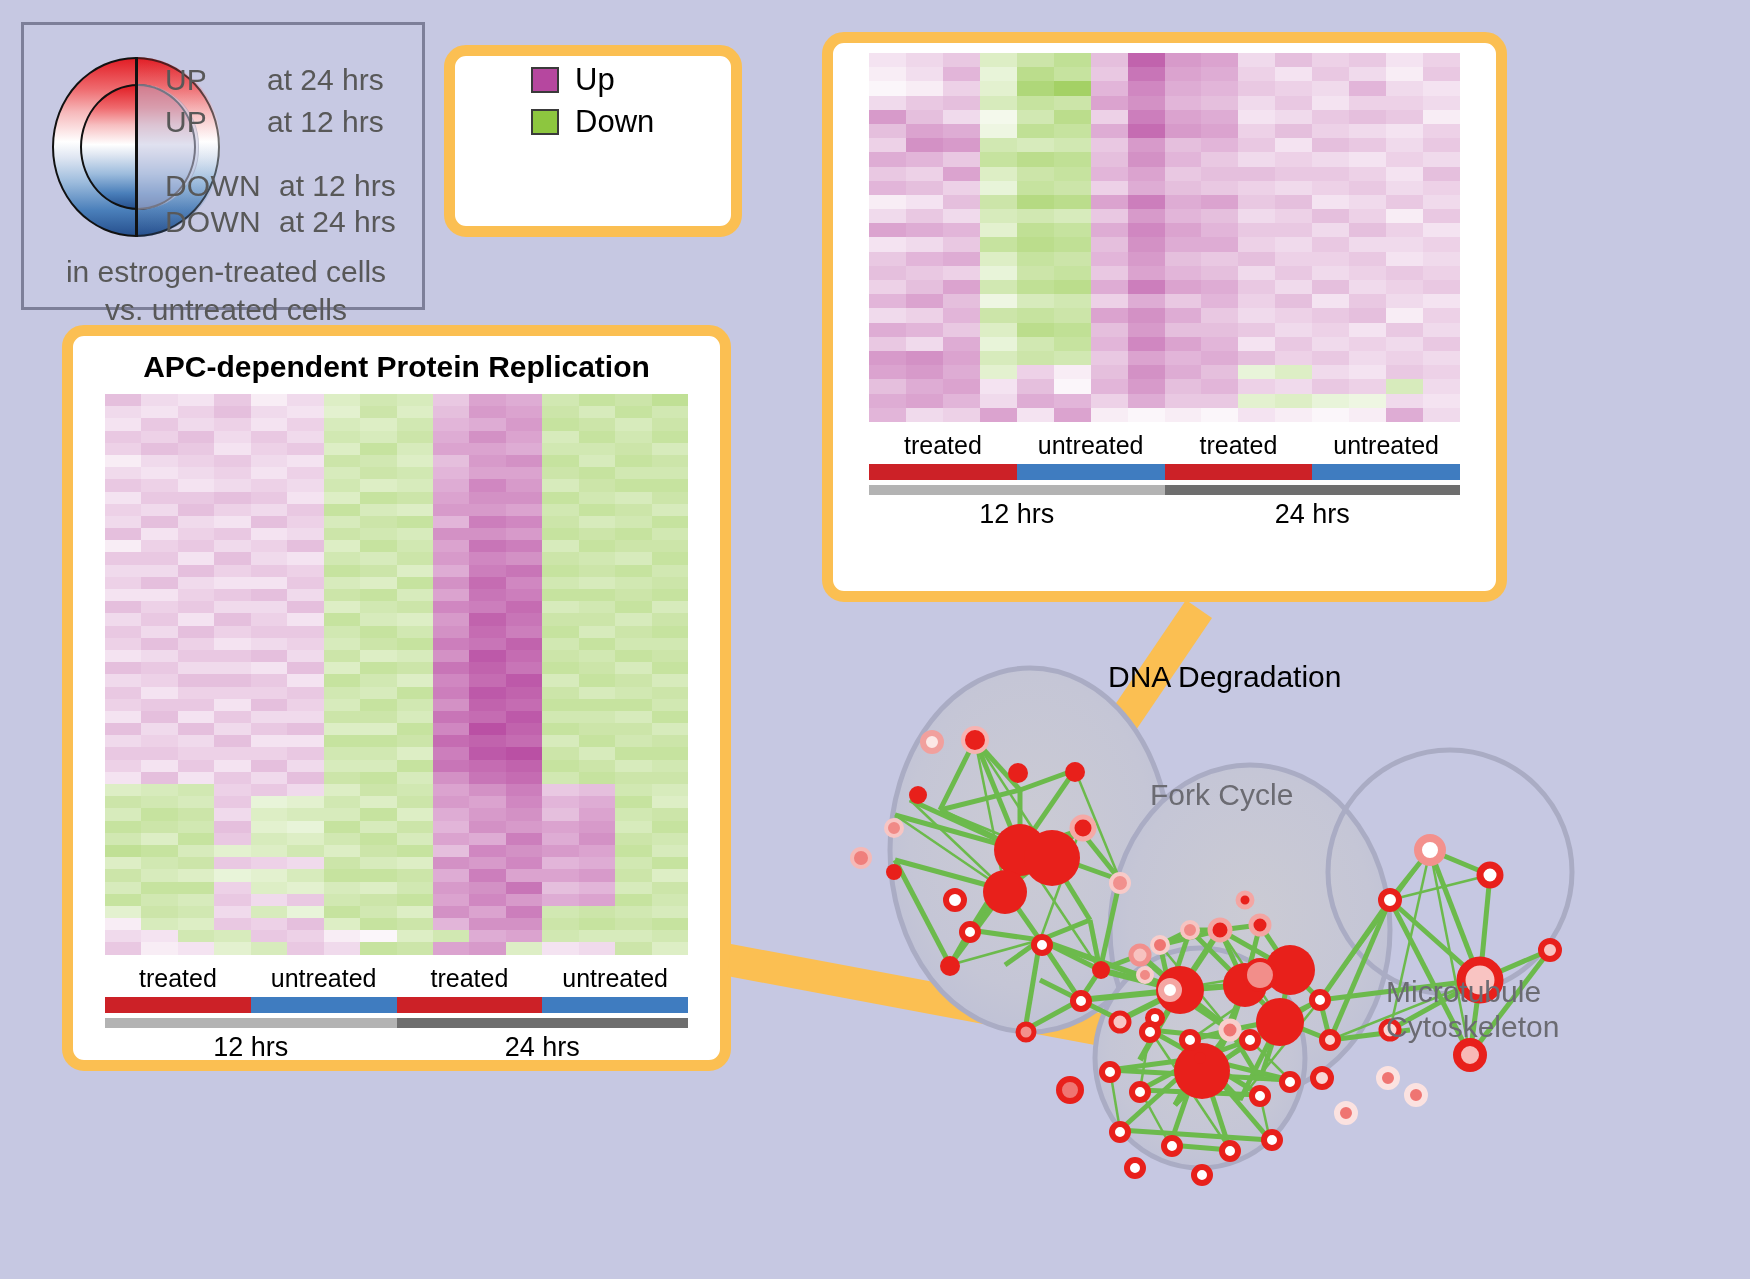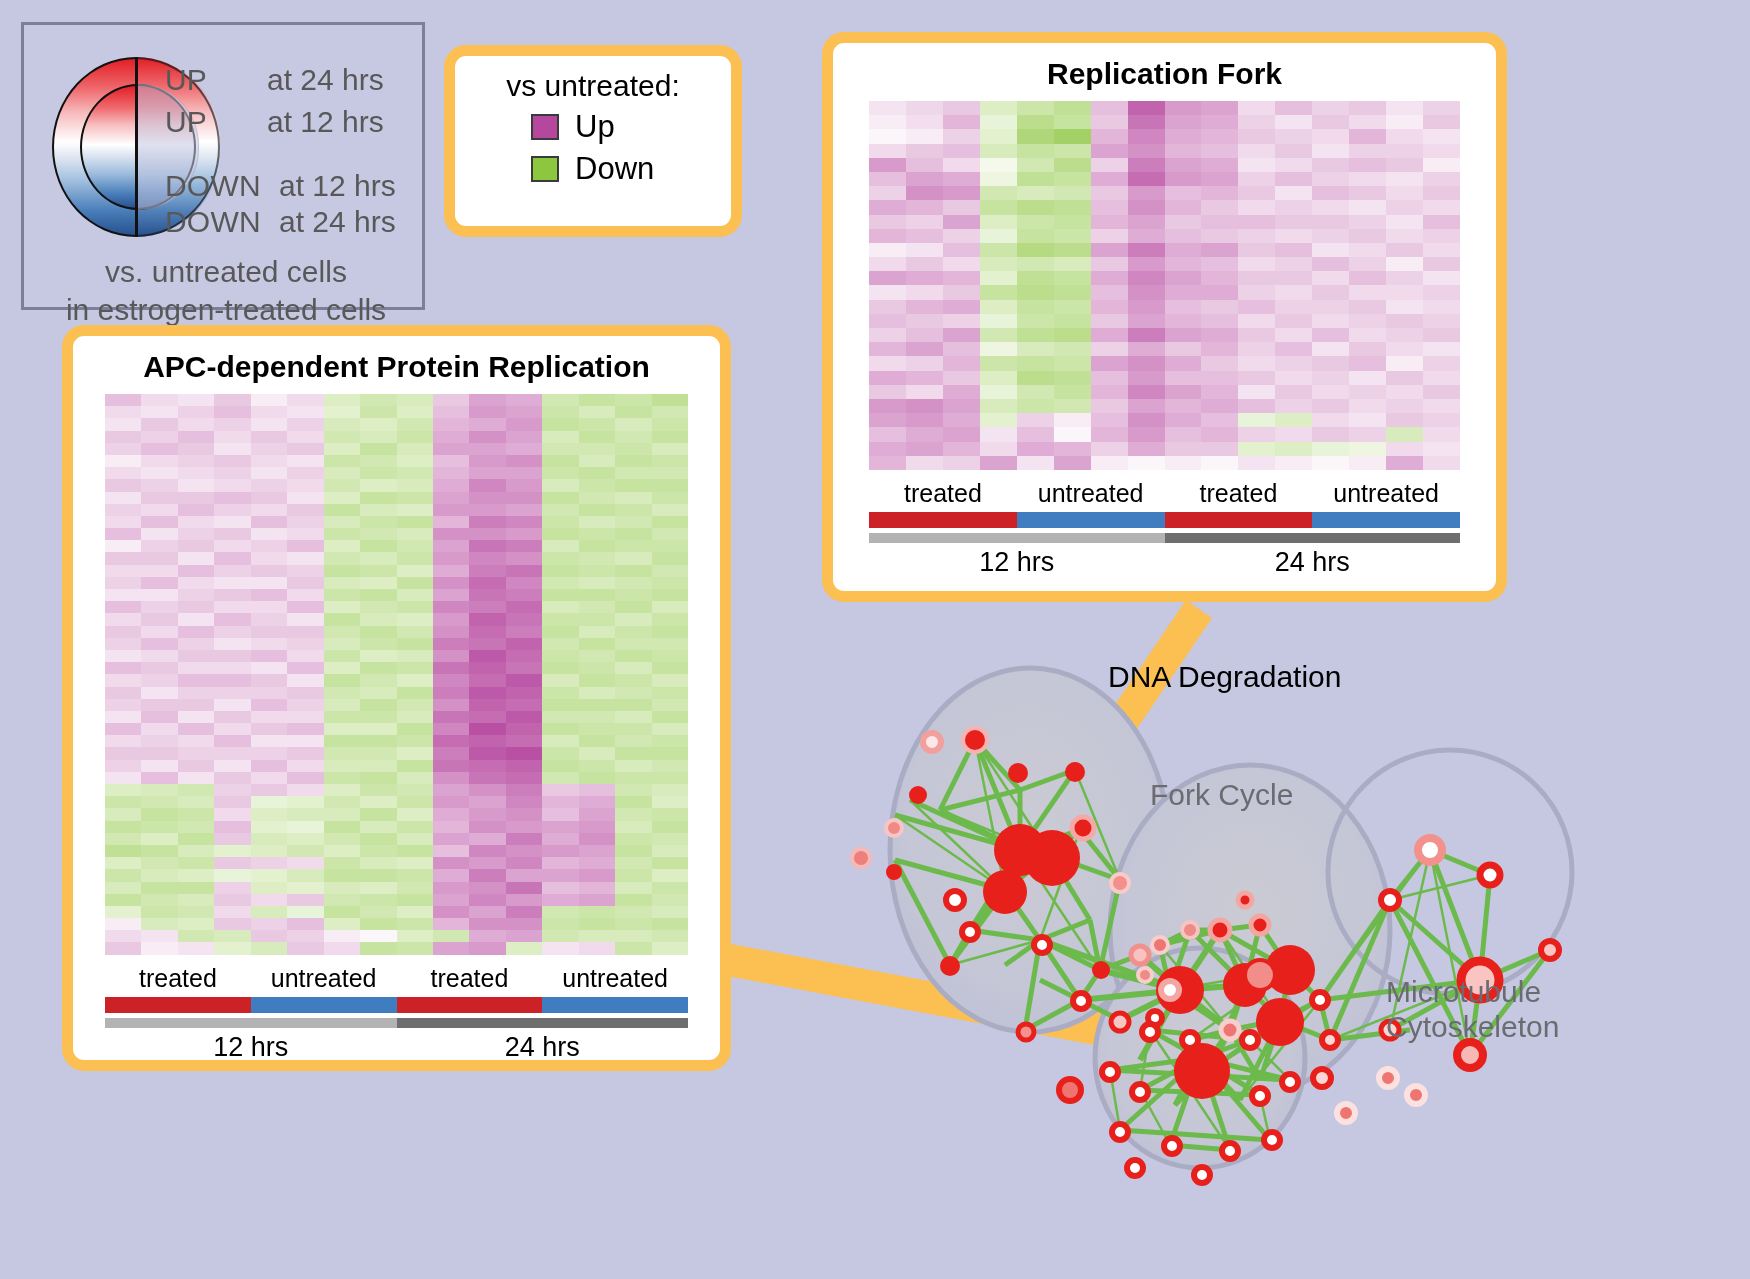--- a/index.html
+++ b/index.html
@@ -106,39 +106,37 @@
   <span class="wheel-lbl" style="left:141px;top:38px;">UP</span>
   <span class="wheel-time" style="left:243px;top:38px;">at 24 hrs</span>
   <span class="wheel-lbl" style="left:141px;top:80px;">UP</span>
   <span class="wheel-time" style="left:243px;top:80px;">at 12 hrs</span>
   <span class="wheel-lbl" style="left:141px;top:144px;">DOWN</span>
   <span class="wheel-time" style="left:255px;top:144px;">at 12 hrs</span>
   <span class="wheel-lbl" style="left:141px;top:180px;">DOWN</span>
   <span class="wheel-time" style="left:255px;top:180px;">at 24 hrs</span>
 
   <div id="wheel-foot">
+    <div>in estrogen-treated cells</div>
     <div>vs. untreated cells</div>
-    <div>in estrogen-treated cells</div>
   </div>
 </div>
 
 <div class="abs panel" id="key-box">
-  <div class="panel-title">vs untreated:</div>
   <div class="key-row">
     <span class="key-sw" id="sw-up" style="background: rgb(182, 71, 159);"></span>
     <span class="key-lbl">Up</span>
   </div>
   <div class="key-row">
     <span class="key-sw" id="sw-down" style="background: rgb(141, 198, 63);"></span>
     <span class="key-lbl">Down</span>
   </div>
 </div>
 
 <div class="abs panel" id="panel-rf">
-  <div class="panel-title hm-title">Replication Fork</div>
   <div style="padding:10px 36px 0 36px;">
     <div class="heat" id="heat-rf" style="grid-template-columns: repeat(16, 1fr); grid-auto-rows: 14.2px;">
         <div style="background:rgb(244,227,241)"></div>
         <div style="background:rgb(239,215,234)"></div>
         <div style="background:rgb(233,200,226)"></div>
         <div style="background:rgb(221,238,197)"></div>
         <div style="background:rgb(204,229,169)"></div>
         <div style="background:rgb(192,224,149)"></div>
         <div style="background:rgb(229,191,221)"></div>
         <div style="background:rgb(193,99,173)"></div>

